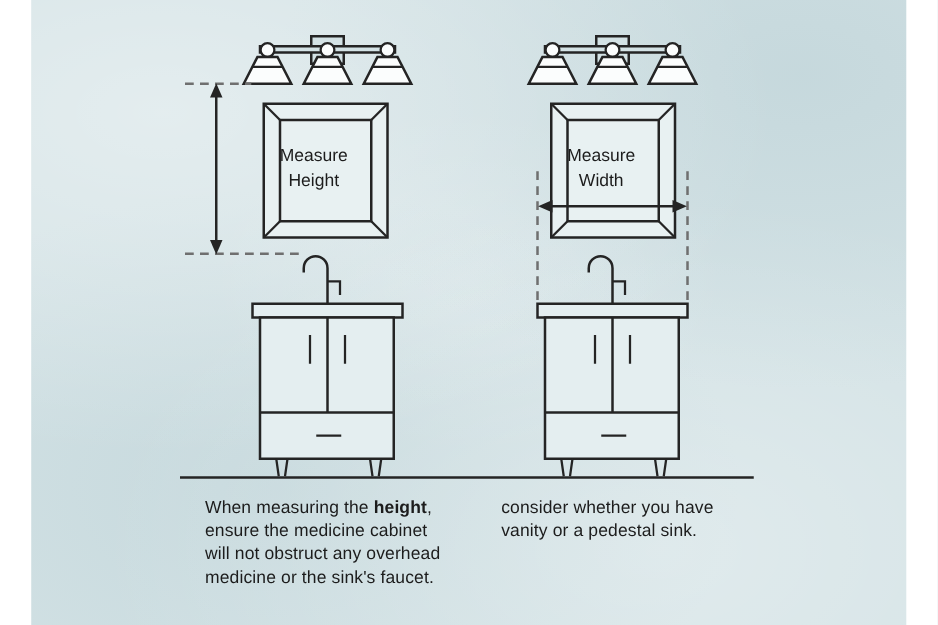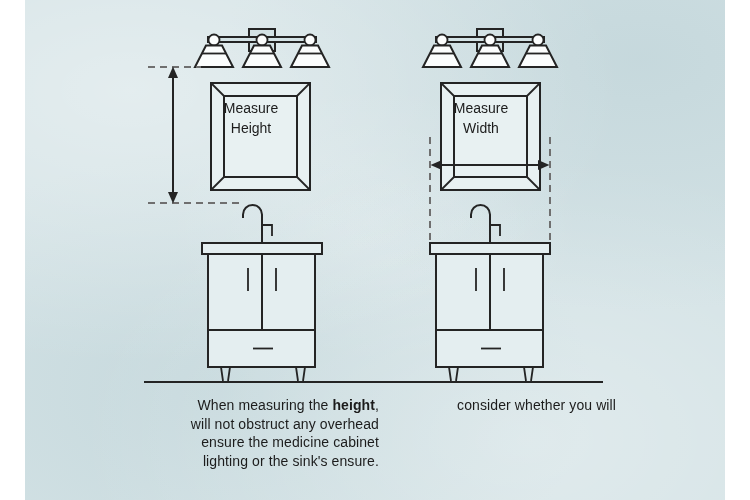--- a/index.html
+++ b/index.html
@@ -24,31 +24,30 @@
   .ln   { stroke: var(--ink, #242424); stroke-width: 2; fill: none; }
   .thin { stroke: var(--ink, #242424); stroke-width: 1.8; fill: none; }
   .dash { stroke: var(--dash, #6f6f6f); stroke-width: 2; fill: none; stroke-dasharray: 7 5; }
   .ah   { fill: var(--ink, #242424); stroke: none; }
   .f-panel  { fill: var(--panel-bg, #d3e2e5); }
   .f-shade  { fill: var(--shade-fill, #fbfdfd); }
   .f-mirror { fill: var(--mirror-fill, #e8f1f2); }
   .f-cab    { fill: var(--cabinet-fill, #e4eef0); }
 
   .mirror-label {
-    position: absolute; top: 98px; width: 80px;
+    position: absolute; top: 114px; width: 80px;
     text-align: center;
     font-size: 14px; line-height: 20px;
     color: var(--text, #1c1c1c);
   }
   .caption {
     position: absolute; top: 396px; width: 215px;
     font-size: 14px; line-height: 18.5px;
     letter-spacing: 0.1px;
     color: var(--text, #1c1c1c);
-    text-align: right;
   }
   .caption b { font-weight: 700; }
 </style>
 </head>
 <body>
 
 <div class="stage">
   <div class="panel"></div>
 
   <svg class="art" viewBox="0 0 750 500">
@@ -119,20 +118,21 @@
     <div>Measure</div>
     <div>Height</div>
   </div>
   <div class="mirror-label" style="left:441px">
     <div>Measure</div>
     <div>Width</div>
   </div>
 
   <div class="caption" style="left:164px">
     <div><span>When measuring the </span><b>height</b><span>,</span></div>
+    <div>ensure the medicine cabinet</div>
     <div>will not obstruct any overhead</div>
-    <div>ensure the medicine cabinet</div>
-    <div>lighting or the sink's ensure.</div>
+    <div>medicine or the sink's faucet.</div>
   </div>
   <div class="caption" style="left:401px">
-    <div>consider whether you will</div>
+    <div>consider whether you have</div>
+    <div>vanity or a pedestal sink.</div>
   </div>
 </div>
 
 </body></html>

